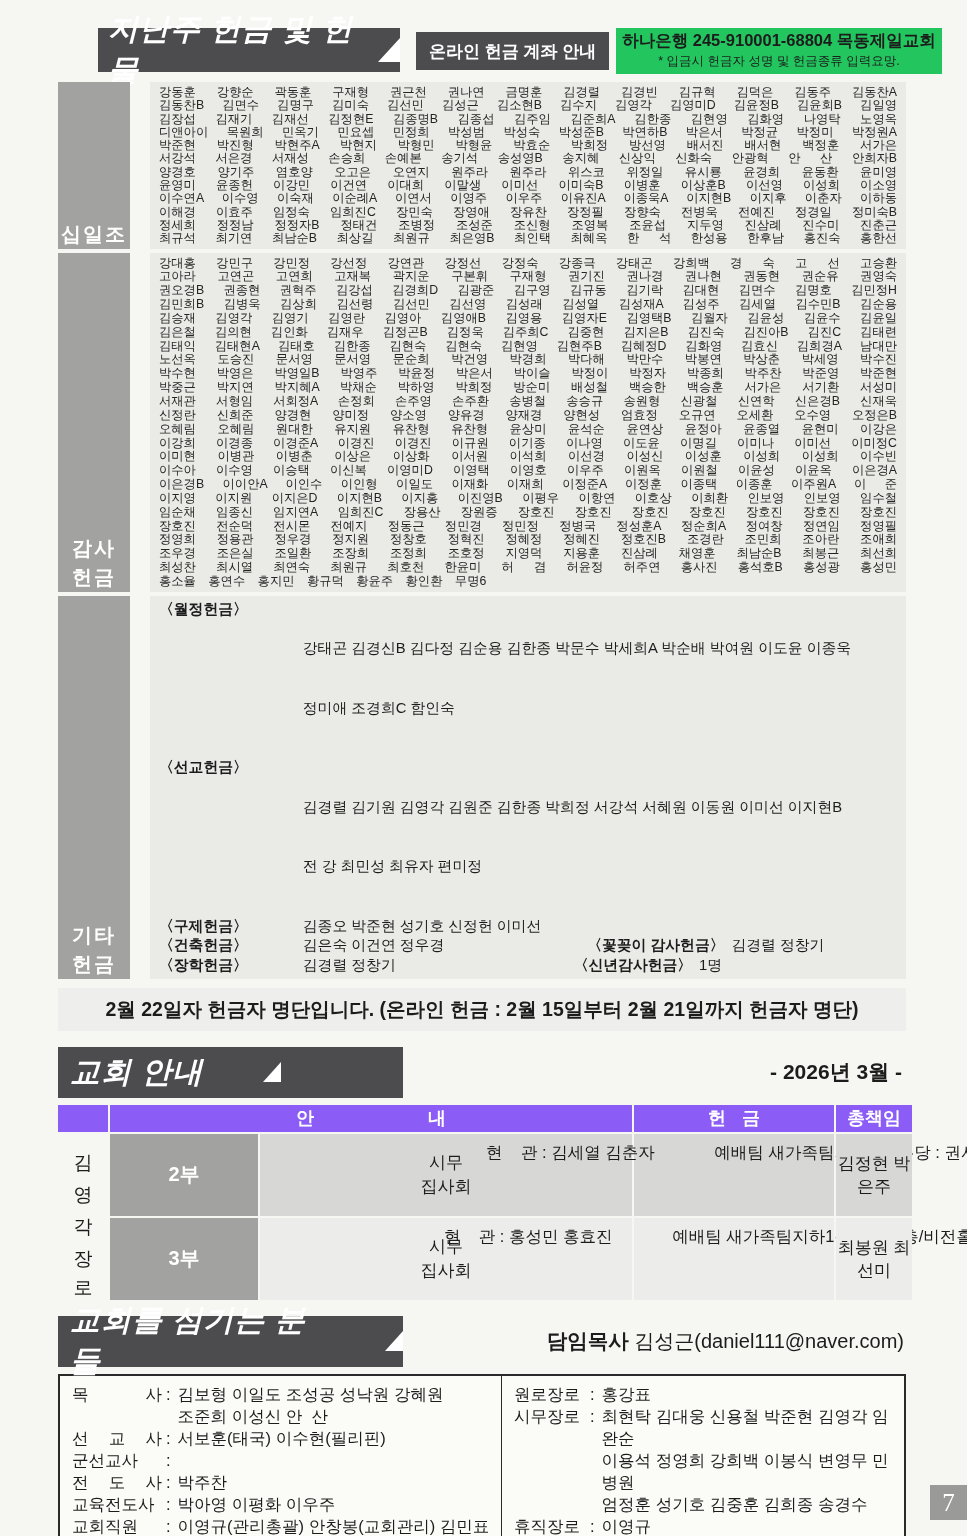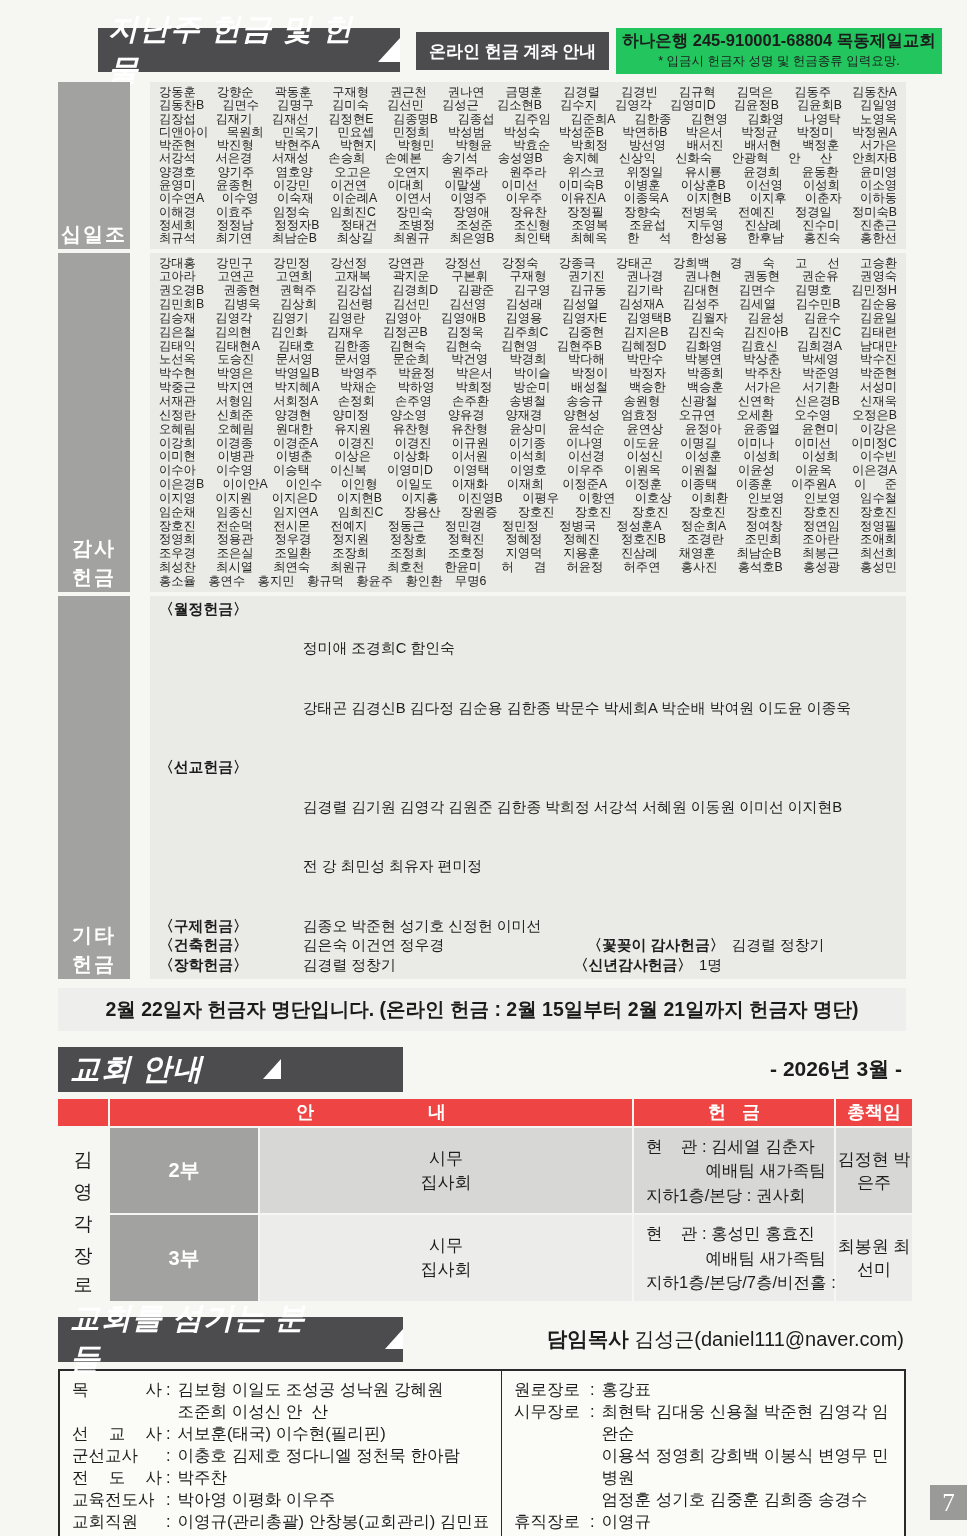--- a/index.html
+++ b/index.html
@@ -56,37 +56,37 @@
   .etc-right2 { margin-left: 130px; display: flex; }
 
   
   .notice {
     margin: 9px 0 16px; background: #eeeeec; text-align: center;
     font-weight: bold; font-size: 19.5px; padding: 8px 0;
   }
 
   
   .section-head { display: flex; align-items: center; justify-content: space-between; margin-bottom: 7px; }
-  .bar-sec { width: 345px; height: 45px; font-size: 30px; padding-left: 12px; gap: 46px; }
+  .bar-sec { width: 345px; height: 51px; font-size: 30px; padding-left: 12px; gap: 46px; }
   .month { font-weight: bold; font-size: 21px; padding-right: 4px; }
   .pastor-line { font-size: 20px; padding-right: 2px; }
   .pastor-line b { font-size: 20.5px; }
 
   
   .tbl { display: grid; grid-template-columns: 50px 148px 372px 200px 76px; gap: 2px; font-size: 17px; }
-  .tbl .hcell { background: #ef4444; color: #fff; font-weight: bold; font-size: 18px;
+  .tbl .hcell { background: #8b5cf6; color: #fff; font-weight: bold; font-size: 18px;
     display: flex; align-items: center; justify-content: center; height: 27px; }
   .spread { display: inline-block; text-align: justify; text-align-last: justify; }
   .tbl .dept { background: #a2a2a0; color: #fff; font-weight: bold; font-size: 20px;
     display: flex; align-items: center; justify-content: center; }
   .tbl .cell { display: flex; align-items: center; justify-content: center; text-align: center; }
   .r1 { background: #d7d7d5; }
   .r2 { background: #ececea; }
   .committee { white-space: pre-line; line-height: 24px; }
-  .detail { flex-direction: column; align-items: flex-start !important; justify-content: center;
+  .detail { flex-direction: row; align-items: flex-start !important; justify-content: center;
     padding: 6px 0 6px 12px; text-align: left !important; }
   .detail div { white-space: pre; line-height: 24.5px; font-size: 16.5px; }
   .chief { grid-row: 2 / span 2; background: #f6f6f3; display: flex; align-items: center; justify-content: center;
     writing-mode: vertical-lr; text-orientation: upright; letter-spacing: 13px; font-size: 19px; padding-top: 6px; }
 
   
   .serv-box { border: 2px solid #2a2a2a; background: #fbfbf8; display: flex;
     font-size: 16.5px; line-height: 22px; }
   .serv-col { padding: 7px 10px 9px 12px; }
   .serv-col.left { width: 442px; border-right: 1.5px solid #2a2a2a; flex-shrink: 0; }
@@ -178,22 +178,22 @@
 
     <div class="off-section">
       <div class="off-label">
         <span>기타</span>
         <span>헌금</span>
       </div>
       <div class="off-names etc-names-area">
         <div class="etc-row">
           <span class="etc-cat">〈월정헌금〉</span>
           <div class="etc-names">
+            <div>강태곤 김경신B 김다정 김순용 김한종 박문수 박세희A 박순배 박여원 이도윤 이종욱</div>
             <div>정미애 조경희C 함인숙</div>
-            <div>강태곤 김경신B 김다정 김순용 김한종 박문수 박세희A 박순배 박여원 이도윤 이종욱</div>
           </div>
         </div>
         <div class="etc-row">
           <span class="etc-cat">〈선교헌금〉</span>
           <div class="etc-names">
             <div>김경렬 김기원 김영각 김원준 김한종 박희정 서강석 서혜원 이동원 이미선 이지현B</div>
             <div>전&nbsp;강 최민성 최유자 편미정</div>
           </div>
         </div>
         <div class="etc-row">
@@ -286,21 +286,20 @@
         </div>
       </div>
       <div class="serv-entry">
         <span class="role">선 교 사</span>
           <span class="colon">:</span>
         <div>서보훈(태국) 이수현(필리핀)</div>
       </div>
       <div class="serv-entry">
         <span class="role">군선교사</span>
           <span class="colon">:</span>
-        <div>이충호 김제호 정다니엘 정천묵 한아람</div>
       </div>
       <div class="serv-entry">
         <span class="role">전 도 사</span>
           <span class="colon">:</span>
         <div>박주찬</div>
       </div>
       <div class="serv-entry">
         <span class="role">교육전도사</span>
           <span class="colon">:</span>
         <div>박아영 이평화 이우주</div>

